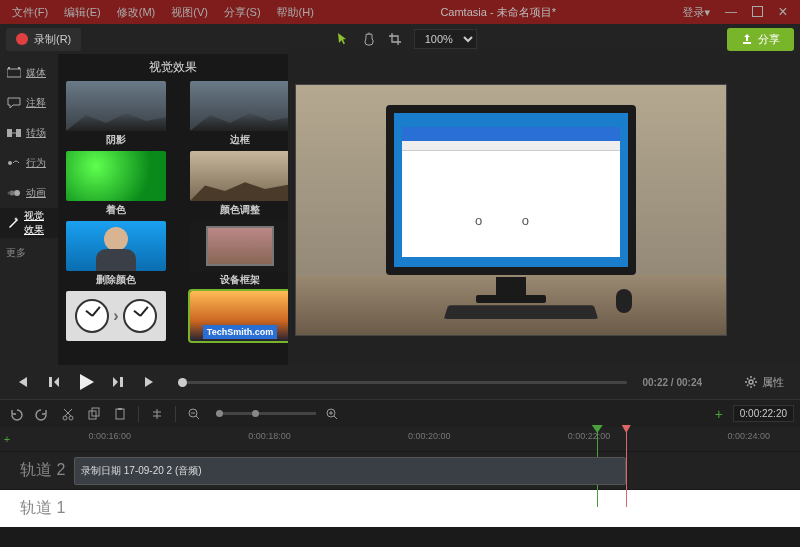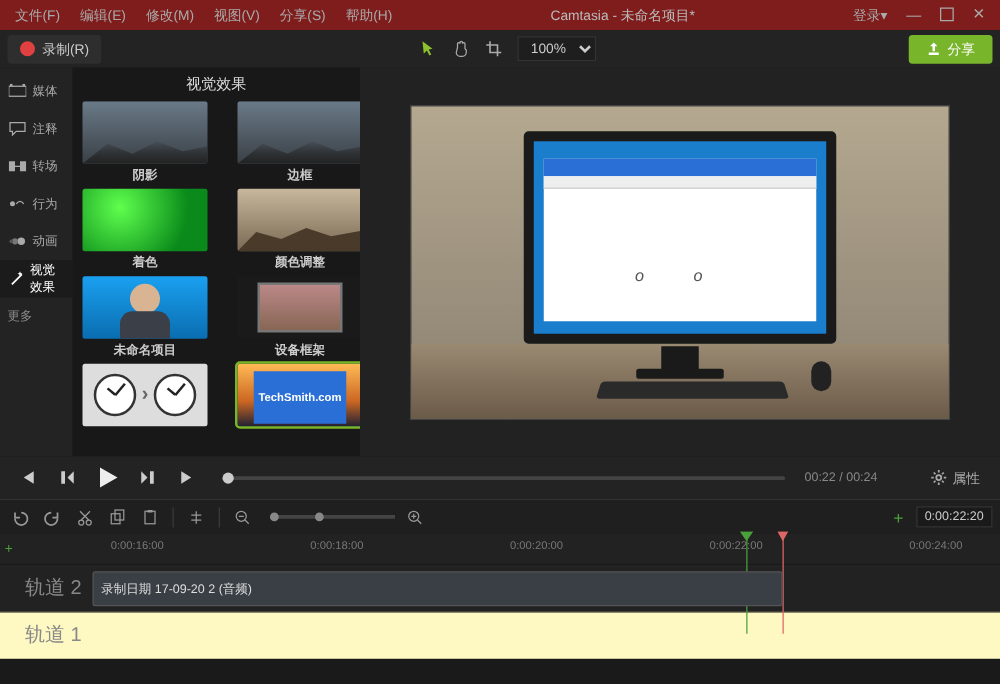--- a/index.html
+++ b/index.html
@@ -24,21 +24,21 @@
 .tool-icon { width:22px; height:22px; display:flex; align-items:center; justify-content:center; color:#aaa; border-radius:3px;}
 .tool-icon.sel { color:#8dbf2f; }
 .zoom-sel { background:#1e1e1e; color:#ccc; border:1px solid #333; padding:2px 6px; font-size:11px; margin-left:4px;}
 .share-btn { background:#79b52a; color:#fff; padding:4px 14px; border-radius:3px; display:flex; align-items:center; gap:5px; margin-left:auto;}
 
 
 .main { height:311px; display:flex; background:#1e1e1e; }
 
 
 .rail { width:58px; background:#232323; display:flex; flex-direction:column; padding-top:4px;}
-.rail-item { height:30px; display:flex; align-items:center; gap:4px; padding:0 6px; color:#aaa; font-size:10px; cursor:pointer;}
+.rail-item { height:30px; display:flex; align-items:center; gap:4px; padding:0 6px; color:#aaa; font-size:10px; cursor:pointer;text-decoration:underline;}
 .rail-item.active { background:#1b1b1b; color:#fff;}
 .rail-ico { width:16px; height:16px; display:flex; align-items:center; justify-content:center;}
 .rail .more { margin-top:2px; font-size:10px; color:#888; padding:6px;}
 
 
 .effects { width:230px; background:#181818; display:flex; flex-direction:column;}
 .effects-head { text-align:center; padding:5px 0; font-size:12px; color:#ddd;}
 .effects-grid { flex:1; overflow:hidden; display:grid; grid-template-columns:1fr 1fr; gap:4px 24px; padding:0 8px 6px; align-content:start;font-weight:bold;}
 .fx { display:flex; flex-direction:column; align-items:center; }
 .thumb { width:100px; height:50px; background:#333; border-radius:2px; position:relative; overflow:hidden;}
@@ -50,50 +50,50 @@
 .mtn::after{content:"";position:absolute;bottom:0;left:0;right:0;height:20px;background:linear-gradient(180deg,transparent,#222);clip-path:polygon(0 100%,20% 20%,40% 60%,60% 10%,80% 50%,100% 30%,100% 100%);}
 .mtn2 { background:linear-gradient(180deg,#c7b79c 0%,#7a6a54 100%);}
 .mtn2::after{content:"";position:absolute;bottom:0;left:0;right:0;height:22px;background:#4a3a2a;clip-path:polygon(0 100%,15% 30%,35% 55%,55% 15%,75% 45%,100% 25%,100% 100%);}
 .grn { background:radial-gradient(circle at 30% 30%,#5fff4e,#0a8a1a 70%);}
 .guy { background:linear-gradient(180deg,#1aa0f0,#0a6db0); display:flex; align-items:flex-end; justify-content:center;}
 .guy::before{content:"";width:24px;height:24px;border-radius:50%;background:#d8b493;position:absolute;top:6px;}
 .guy::after{content:"";width:40px;height:22px;background:#3a3f48;border-radius:10px 10px 0 0;position:absolute;bottom:0;}
 .devfr { background:#1a1a1a; display:flex; align-items:center; justify-content:center;}
 .devfr::before{content:"";width:64px;height:36px;border:2px solid #777;background:linear-gradient(180deg,#b88,#865);} 
 .techs { background:linear-gradient(180deg,#ffbb55 0%,#cc6622 60%,#223 100%); display:flex;align-items:flex-end;justify-content:center;}
-.ts-banner{background:#2a6fd6;color:#fff;font-size:9px;padding:16px 4px;position:absolute;bottom:2px;}
+.ts-banner{background:#2a6fd6;color:#fff;font-size:9px;padding:2px 4px;position:absolute;bottom:2px;}
 .clocks { background:#ddd; display:flex; align-items:center; justify-content:center; gap:4px;}
 .clock{width:34px;height:34px;border-radius:50%;background:#fff;border:2px solid #333;position:relative;}
 .clock::before{content:"";position:absolute;left:50%;top:50%;width:1.5px;height:12px;background:#222;transform-origin:bottom;transform:translate(-50%,-100%) rotate(40deg);}
 .clock::after{content:"";position:absolute;left:50%;top:50%;width:1.5px;height:8px;background:#222;transform-origin:bottom;transform:translate(-50%,-100%) rotate(-50deg);}
 .arrow{color:#666;font-size:16px;}
 
 
 .preview { flex:1; display:flex; flex-direction:column; background:#222; }
-.canvas-wrap{flex:1;display:flex;align-items:center;justify-content:center;padding:8px;font-style:italic;}
+.canvas-wrap{flex:1;display:flex;align-items:center;justify-content:flex-start;padding:8px;}
 .canvas{width:430px;height:250px;background:linear-gradient(180deg,#b4a890 0%,#8a8070 100%);position:relative;overflow:hidden;outline:1px solid #444;}
 .desk{position:absolute;bottom:0;left:0;right:0;height:60px;background:linear-gradient(180deg,#9a8a72,#6a5a48);}
 .monitor{position:absolute;left:90px;top:20px;width:250px;height:170px;background:#111;border:8px solid #1a1a1a;border-radius:4px;}
 .mon-screen{position:absolute;inset:0;background:#1a7ecc;}
 .mon-win{position:absolute;top:14px;left:8px;right:8px;height:130px;background:#fff;}
 .mon-title{height:14px;background:#2a6fd6;}
 .mon-menu{height:10px;background:#eee;border-bottom:1px solid #ccc;}
 .ooo{position:absolute;left:50%;top:65%;transform:translateX(-50%);color:#555;letter-spacing:18px;font-size:13px;}
 .stand{position:absolute;left:200px;top:192px;width:30px;height:20px;background:#1a1a1a;}
 .base{position:absolute;left:180px;top:210px;width:70px;height:8px;background:#1a1a1a;border-radius:2px;}
 .kb{position:absolute;left:150px;bottom:14px;width:150px;height:18px;background:#2a2a2a;border-radius:3px;transform:perspective(200px) rotateX(40deg);}
 .mouse{position:absolute;left:320px;bottom:22px;width:16px;height:24px;background:#222;border-radius:10px;}
 
 
 .playctl { height:34px; background:#232323; display:flex; align-items:center; padding:0 10px; gap:8px;}
 .pbtn{width:24px;height:24px;display:flex;align-items:center;justify-content:center;color:#ccc;}
 .play-big svg{width:22px;height:22px;}
 .seek{flex:1;height:3px;background:#444;position:relative;border-radius:2px;margin:0 8px;}
 .seek .pos{position:absolute;left:0;top:-3px;width:9px;height:9px;border-radius:50%;background:#ccc;}
-.time{color:#888;font-size:10px;}
+.time{color:#888;font-size:10px;font-weight:bold;}
 .props{display:flex;align-items:center;gap:4px;padding:0 6px;color:#aaa;}
 
 
 .tl-tools{height:28px;background:#1f1f1f;display:flex;align-items:center;padding:0 6px;gap:6px;border-top:1px solid #333;}
 .tl-ico{width:20px;height:20px;display:flex;align-items:center;justify-content:center;color:#999;}
 .tl-divider{width:1px;height:16px;background:#3a3a3a;margin:0 2px;}
 .tl-zoom{width:100px;height:3px;background:#444;position:relative;margin-left:6px;}
 .tl-zoom::before,.tl-zoom::after{content:"";position:absolute;top:-2px;width:7px;height:7px;background:#888;border-radius:50%;}
 .tl-zoom::before{left:0;} .tl-zoom::after{left:36px;}
 .tl-time-r{margin-left:auto;display:flex;align-items:center;gap:6px;}
@@ -105,21 +105,21 @@
 .track-head{width:60px;padding:0 6px;color:#888;font-size:16px;}
 .plus-col{width:14px;color:#4aa03a;text-align:center;}
 .ruler{flex:1;position:relative;height:24px;}
 .tick{position:absolute;top:4px;font-size:9px;color:#777;}
 .playhead{position:absolute;top:0;width:1px;height:80px;background:#4aa03a;}
 .playhead::before{content:"";position:absolute;top:-2px;left:-5px;width:11px;height:8px;background:#4aa03a;clip-path:polygon(0 0,100% 0,50% 100%);}
 .endmark{position:absolute;top:0;width:1px;height:80px;background:#d66;}
 .endmark::before{content:"";position:absolute;top:-2px;left:-4px;width:9px;height:8px;background:#d66;clip-path:polygon(0 0,100% 0,50% 100%);}
 
 .track{display:flex;height:38px;align-items:center;border-top:1px solid #1a1a1a;}
-.track.active{background:#fef9c3;}
+.track.active{background:#ffffff;}
 .lane{flex:1;position:relative;height:32px;}
 .clip{position:absolute;top:2px;height:28px;background:#3a3f46;border:1px solid #555;border-radius:2px;display:flex;align-items:center;gap:6px;padding:0 6px;color:#ddd;font-size:10px;overflow:hidden;}
 .clip.sel{border-color:#79b52a;background:#3f4a3a;}
 .clip-thumb{width:44px;height:22px;background:linear-gradient(180deg,#aad4ee,#3a7aa0);}
 
 svg{display:block;}
 </style>
 </head>
 <body>
 
@@ -246,21 +246,21 @@
       <div class="fx">
           <div class="thumb grn"></div>
           <div class="fx-label">着色</div>
         </div>
       <div class="fx">
           <div class="thumb mtn2"></div>
           <div class="fx-label">颜色调整</div>
         </div>
       <div class="fx">
           <div class="thumb guy"></div>
-          <div class="fx-label">未命名项目</div>
+          <div class="fx-label">删除颜色</div>
         </div>
       <div class="fx">
           <div class="thumb devfr"></div>
           <div class="fx-label">设备框架</div>
         </div>
       <div class="fx">
           <div class="thumb clocks">
             <div class="clock"></div>
             <span class="arrow">›</span>
             <div class="clock"></div>

